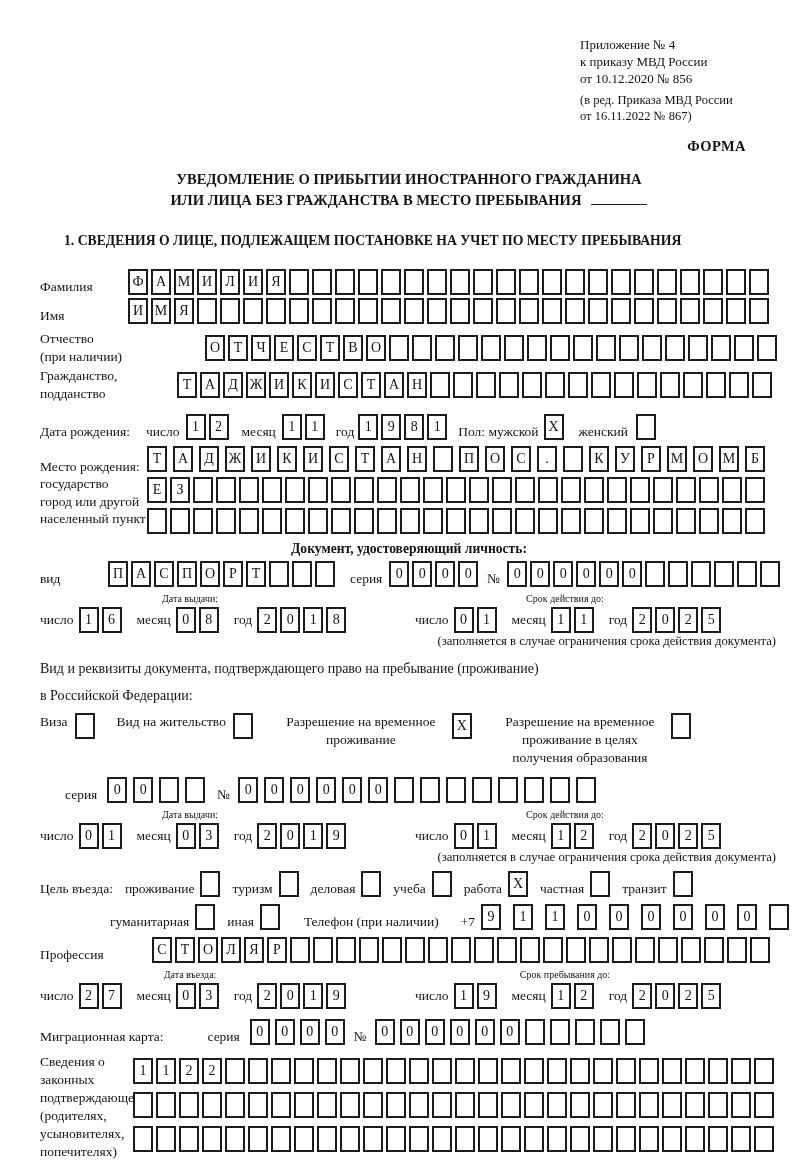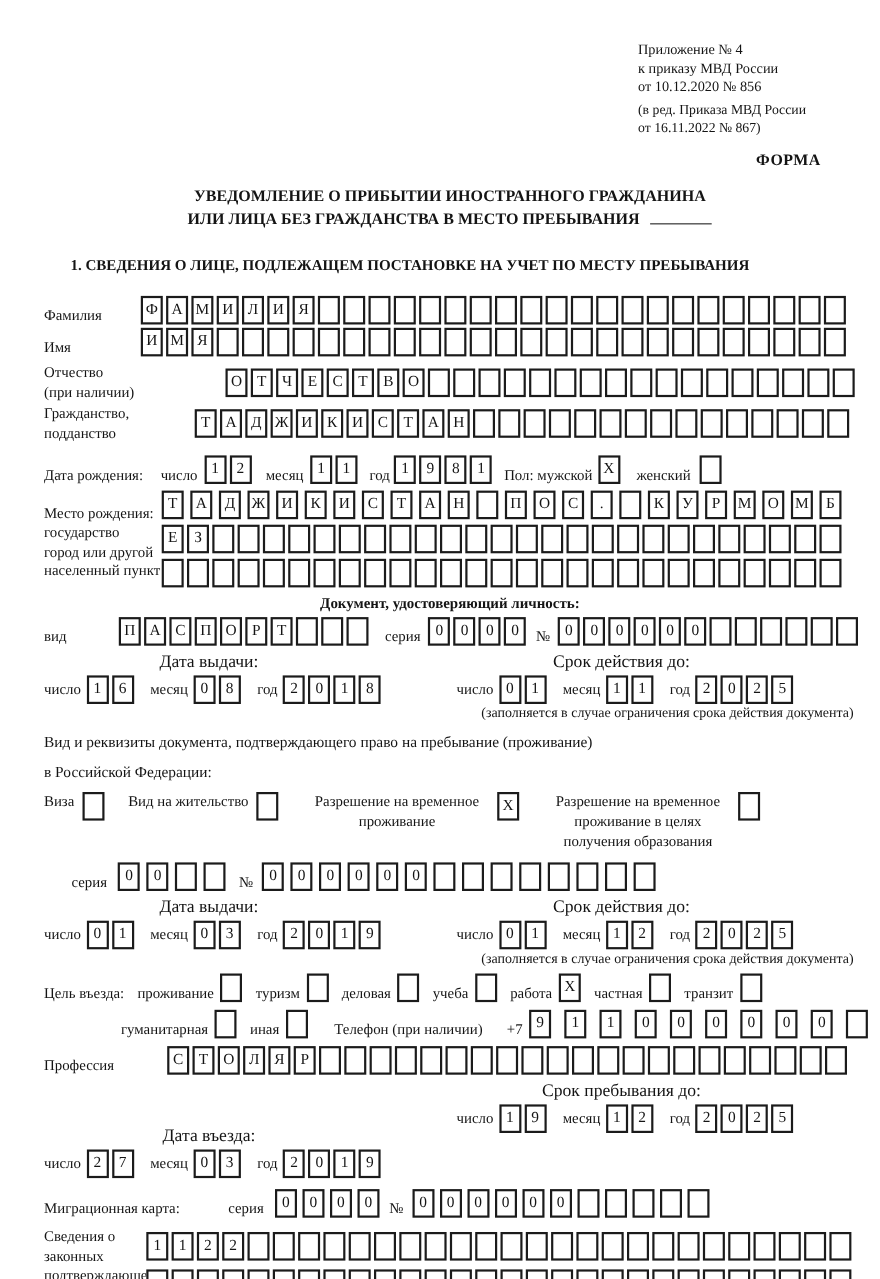--- a/index.html
+++ b/index.html
@@ -23,21 +23,21 @@
   .bx{
     display:inline-flex;flex:none;align-items:center;justify-content:center;
     width:16px;height:22px;border:2px solid #1b1b1b;margin-right:3px;
     font-size:14px;line-height:1;background:#fff;
   }
   .sparse .bx{margin-right:6px;}
   .semi .bx{margin-right:5px;}
   .stack .boxrow{margin-bottom:5px;}
   .dochead{font-weight:bold;font-size:13.6px;text-align:center;margin:2px 0 4px 0;}
   .datepair{display:flex;margin-top:6px;}
-  .dphead{text-align:center;font-size:16px;margin-bottom:3px;}
+  .dphead{text-align:center;font-size:10px;margin-bottom:3px;}
   .dprow{display:flex;align-items:center;}
   .dprow .lbl{margin-right:5px;}
   .dprow .boxrow{margin-right:12px;}
   .note{font-size:12.7px;text-align:right;padding-right:2px;margin:1px 0 6px 0;}
   .intro{font-size:14px;line-height:27px;}
   .opts{display:flex;align-items:flex-start;margin:4px 0 10px 0;}
   .optlbl{text-align:center;line-height:18px;}
   .opts .bx{margin-left:7px;margin-right:0;}
   .pr .lbl{margin-right:6px;}
   .pr .bx{margin-right:12px;}
@@ -571,21 +571,21 @@
           <span class="bx"></span>
           <span class="bx"></span>
           <span class="bx"></span>
           <span class="bx"></span>
           <span class="bx"></span>
         </span>
     </div>
 
     <div class="datepair" style="margin-bottom:10px;">
       <div style="width:375px;">
-        <div class="dphead" style="width:300px;margin-top:41px;">Дата въезда:</div>
+        <div class="dphead" style="width:300px;">Дата въезда:</div>
         <div class="dprow">
           <span class="lbl">число</span>
           <span class="boxrow">
               <span class="bx">2</span>
               <span class="bx">7</span>
             </span>
           <span class="lbl">месяц</span>
           <span class="boxrow">
               <span class="bx">0</span>
               <span class="bx">3</span>

